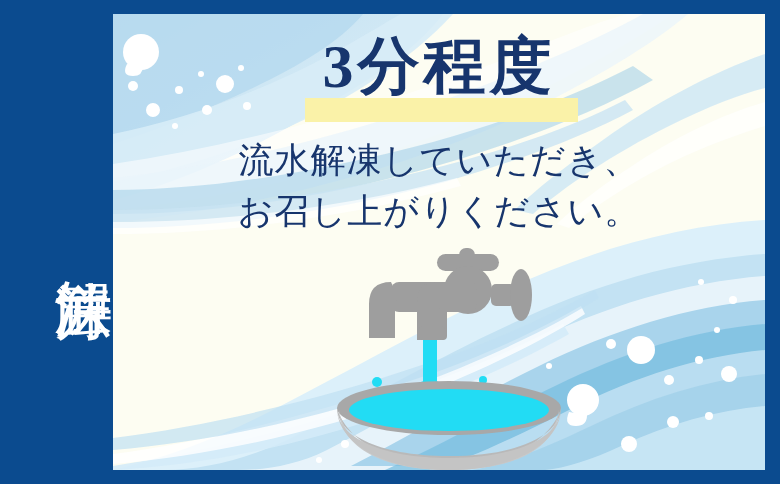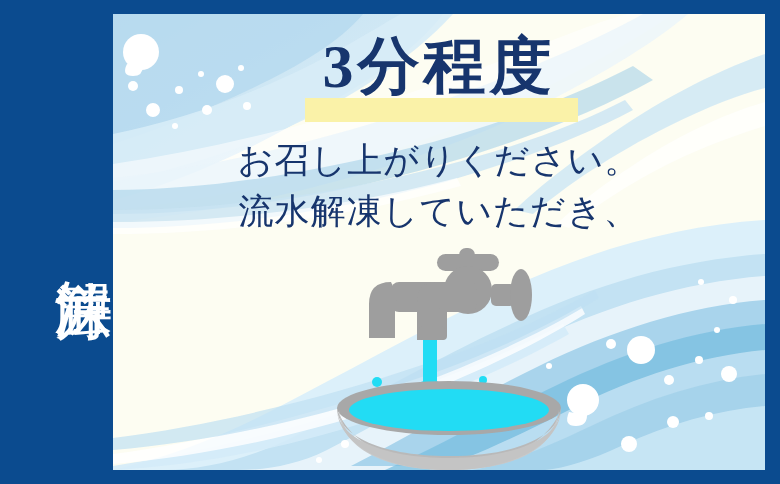--- a/index.html
+++ b/index.html
@@ -221,22 +221,22 @@
         <circle cx="206" cy="446" r="3" fill="#ffffff"></circle>
       </g>
     </svg>
 
     <div id="headline-wrap">
       <div id="headline-highlight"></div>
       <span id="headline">3分程度</span>
     </div>
 
     <div id="body-text">
+      <span class="line">流水解凍していただき、</span>
       <span class="line">お召し上がりください。</span>
-      <span class="line">流水解凍していただき、</span>
     </div>
 
     <svg id="illustration" viewBox="0 0 250 228" xmlns="http://www.w3.org/2000/svg">
 
       <rect x="92" y="92" width="14" height="82" fill="#22dcf4"></rect>
 
       <g fill="#9e9e9e">
         <rect x="128" y="6" width="16" height="22" rx="7"></rect>
         <rect x="106" y="12" width="62" height="17" rx="8.5"></rect>
         <circle cx="137" cy="48" r="24"></circle>

